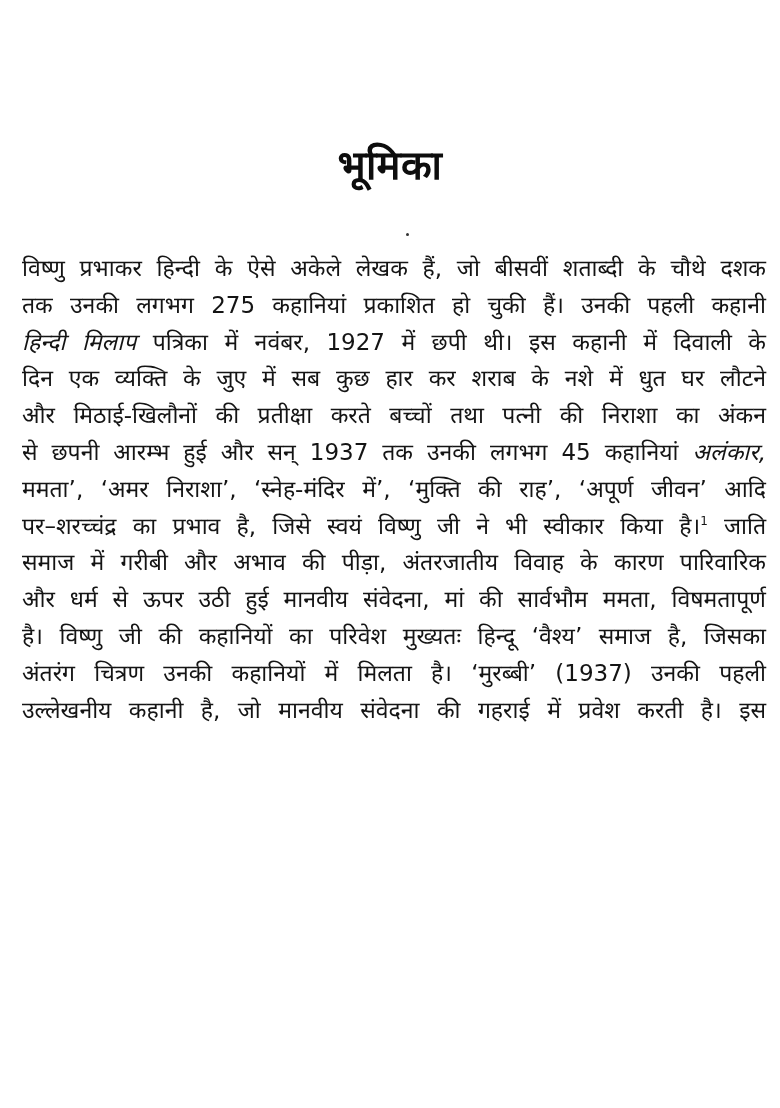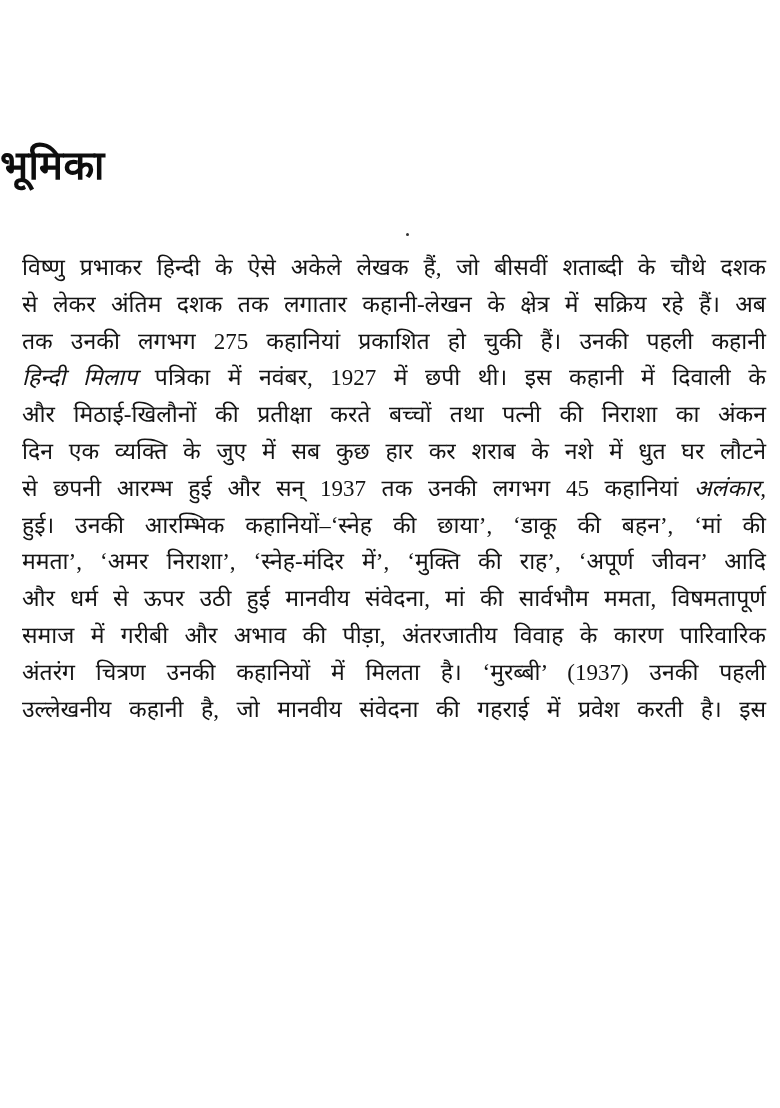--- a/index.html
+++ b/index.html
@@ -21,42 +21,41 @@
       top: 0;
       width: 780px;
       height: 1108px;
       background: #ffffff;
     }
     .title {
       position: absolute;
       left: 0;
       top: 108px;
       width: 780px;
-      text-align: left;
+      text-align: center;
       font-size: 40px;
       font-weight: bold;
       line-height: 60px;
       color: #0d0d0d;
       letter-spacing: 0.5px;
     }
     .speck {
       position: absolute;
       left: 406px;
       top: 233px;
       width: 3px;
       height: 3px;
       border-radius: 50%;
       background: #333;
     }
     .body-text {
       position: absolute;
       left: 22px;
       top: 250px;
       width: 744px;
-      font-family: Liberation Serif, serif;
     }
     .line {
       display: block;
       height: 36.8px;
       line-height: 36.8px;
       font-size: 23px;
       white-space: nowrap;
       text-align: justify;
       text-align-last: justify;
       color: #141414;
@@ -74,26 +73,26 @@
     }
   </style>
 </head>
 <body>
 
 <div class="page">
   <h1 class="title">भूमिका</h1>
   <span class="speck"></span>
   <div class="body-text" id="body-text">
       <span class="line"><span>विष्णु प्रभाकर हिन्दी के ऐसे अकेले लेखक हैं, जो बीसवीं शताब्दी के चौथे दशक</span></span>
-      <span class="line"><span>से लेकर अंतिम दशक तक लगातार कहानी-लेखन के क्षेत्र में सक्रिय रहे हैं। अब</span></span>
       <span class="line"><span>तक उनकी लगभग 275 कहानियां प्रकाशित हो चुकी हैं। उनकी पहली कहानी</span></span>
       <span class="line"><span class="it">हिन्दी मिलाप</span><span> पत्रिका में नवंबर, 1927 में छपी थी। इस कहानी में दिवाली के</span></span>
+      <span class="line"><span>दिन एक व्यक्ति के जुए में सब कुछ हार कर शराब के नशे में धुत घर लौटने</span></span>
       <span class="line"><span>और मिठाई-खिलौनों की प्रतीक्षा करते बच्चों तथा पत्नी की निराशा का अंकन</span></span>
-      <span class="line"><span>दिन एक व्यक्ति के जुए में सब कुछ हार कर शराब के नशे में धुत घर लौटने</span></span>
       <span class="line"><span>से छपनी आरम्भ हुई और सन् 1937 तक उनकी लगभग 45 कहानियां </span><span class="it">अलंकार,</span></span>
-      <span class="line"><span>हुई। उनकी आरम्भिक कहानियों–‘स्नेह की छाया’, ‘डाकू की बहन’, ‘मां की</span></span>
       <span class="line"><span>ममता’, ‘अमर निराशा’, ‘स्नेह-मंदिर में’, ‘मुक्ति की राह’, ‘अपूर्ण जीवन’ आदि</span></span>
+      <span class="line"><span>पर–शरच्चंद्र का प्रभाव है, जिसे स्वयं विष्णु जी ने भी स्वीकार किया है।</span><sup>1</sup><span> जाति</span></span>
+      <span class="line"><span>समाज में गरीबी और अभाव की पीड़ा, अंतरजातीय विवाह के कारण पारिवारिक</span></span>
       <span class="line"><span>और धर्म से ऊपर उठी हुई मानवीय संवेदना, मां की सार्वभौम ममता, विषमतापूर्ण</span></span>
-      <span class="line"><span>समाज में गरीबी और अभाव की पीड़ा, अंतरजातीय विवाह के कारण पारिवारिक</span></span>
+      <span class="line"><span>है। विष्णु जी की कहानियों का परिवेश मुख्यतः हिन्दू ‘वैश्य’ समाज है, जिसका</span></span>
       <span class="line"><span>अंतरंग चित्रण उनकी कहानियों में मिलता है। ‘मुरब्बी’ (1937) उनकी पहली</span></span>
       <span class="line"><span>उल्लेखनीय कहानी है, जो मानवीय संवेदना की गहराई में प्रवेश करती है। इस</span></span>
     </div>
 </div>
 
 </body></html>

